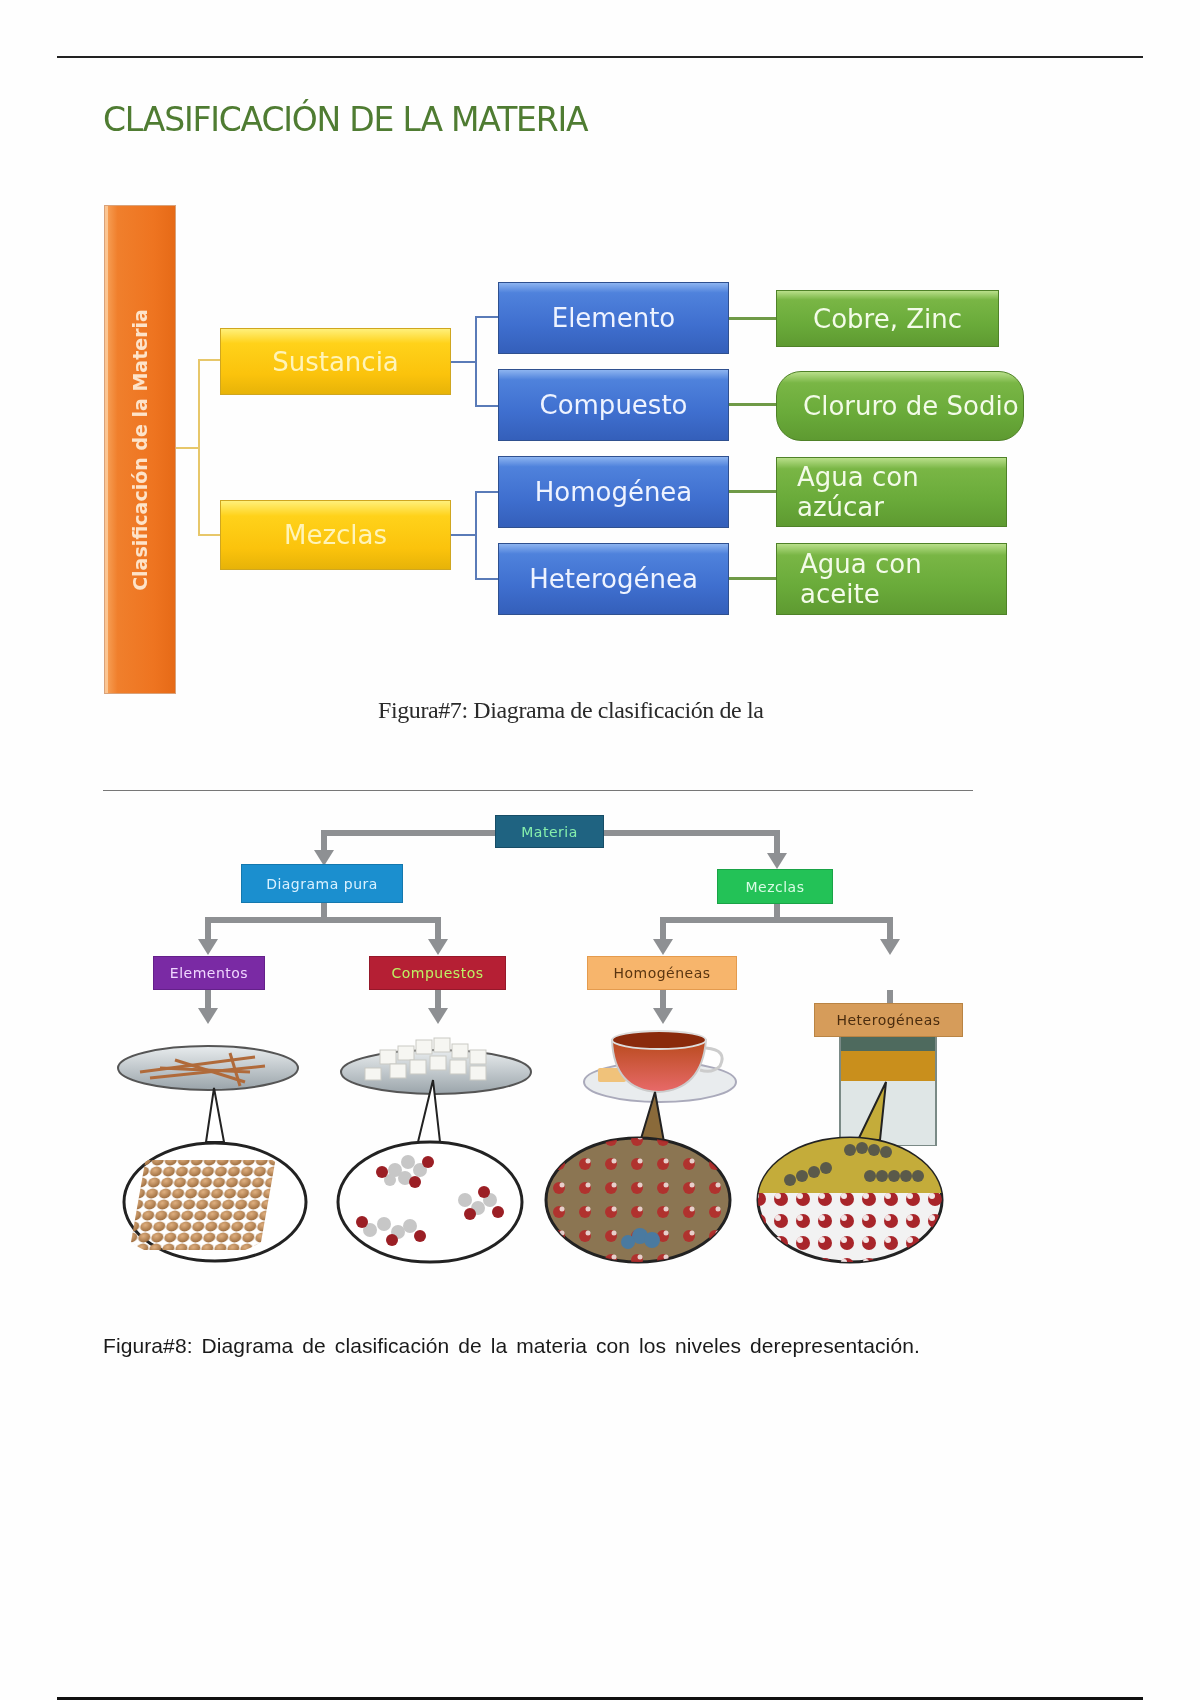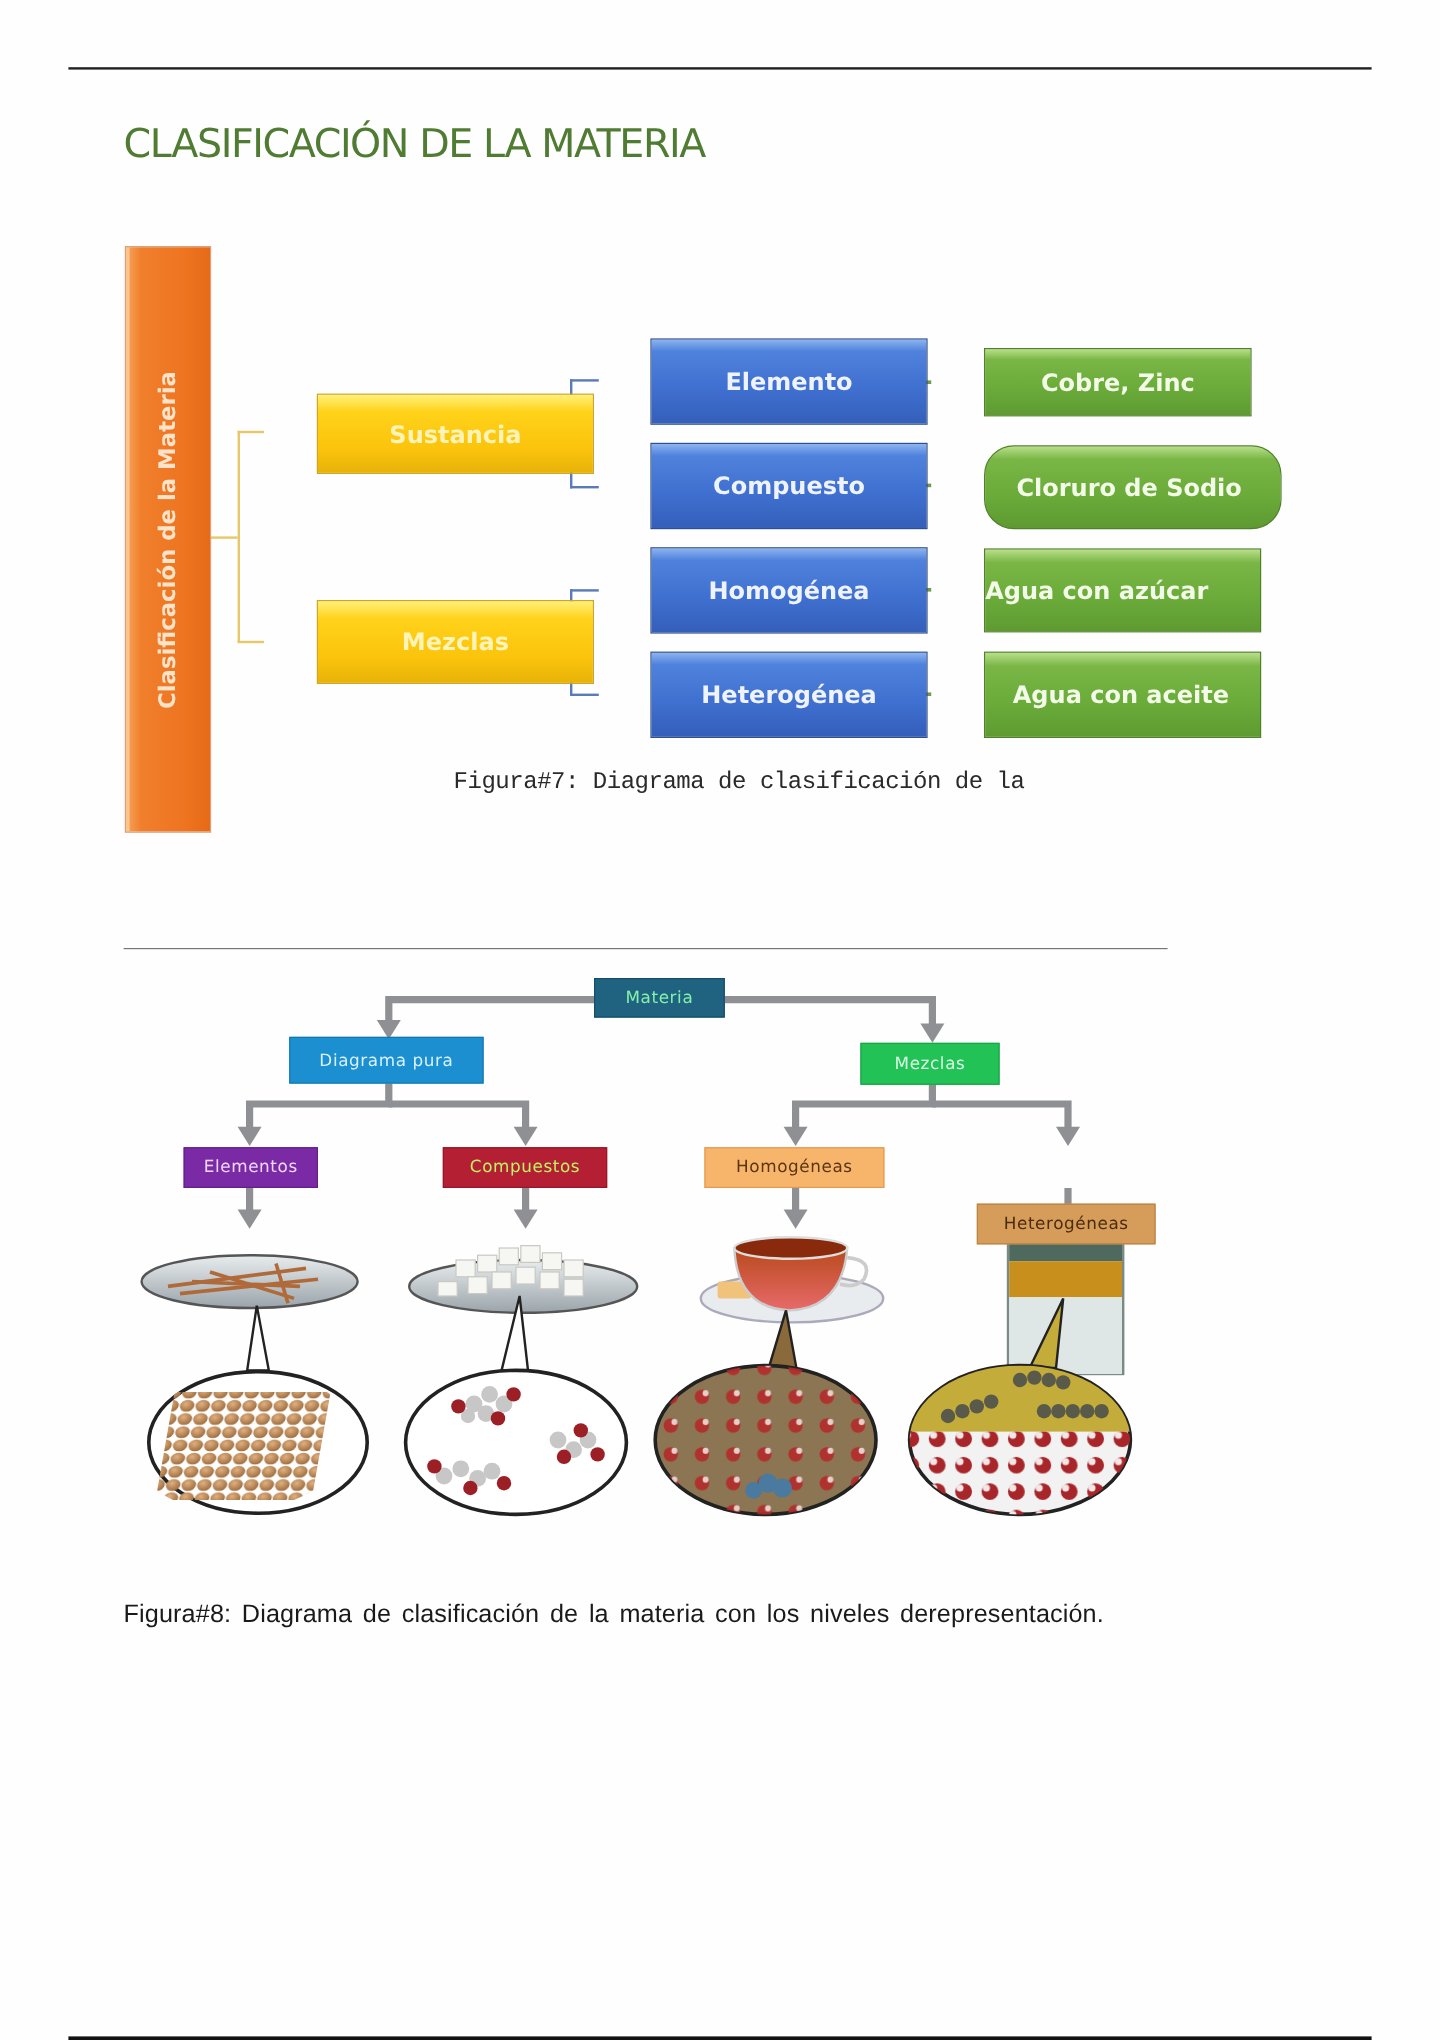--- a/index.html
+++ b/index.html
@@ -24,43 +24,42 @@
     border: 1px solid #d9a27a; box-shadow: inset 3px 0 0 #fbc592;
   }
   .root-bar-label {
     position: absolute; left: 50%; top: 50%;
     transform: translate(-50%, -50%) rotate(-90deg);
     white-space: nowrap; color: #fde3c9; font-weight: bold; font-size: 19px;
     font-family: "DejaVu Sans", sans-serif;
   }
   .node {
     position: absolute; display: flex; align-items: center; justify-content: center;
-    font-weight: bold; font-size: 20px; font-family: "DejaVu Sans", sans-serif;
+    font-weight: normal; font-size: 26px; font-family: "DejaVu Sans", sans-serif;
     box-sizing: border-box;
-    margin-left: 44px;
   }
   .node.yellow {
     background: linear-gradient(180deg, #fff07a 0%, #ffd21a 22%, #fbc30c 70%, #e7b308 100%);
     border: 1px solid #cfa620; color: #fff4b8;
   }
   .node.blue {
     background: linear-gradient(180deg, #8db4f0 0%, #4f82dc 14%, #3f6fcf 60%, #345fba 100%);
     border: 1px solid #2f508f; color: #eef3ff;
   }
   .node.green {
     background: linear-gradient(180deg, #b9df8a 0%, #79b645 16%, #6aab3a 60%, #5e9a31 100%);
     border: 1px solid #4f8228; color: #f3fbe8;
   }
   .conn { position: absolute; }
   .conn.y { background: #e7c76a; }
   .conn.b { background: #5a7bb8; }
   .conn.g { background: #6f9a47; }
   .caption7 {
-    position: absolute; left: 378px; top: 641px; font-size: 20px; color: #2a2a2a;
-    font-family: Liberation Mono, monospace; letter-spacing: -0.4px;
+    position: absolute; left: 378px; top: 697px; font-size: 24px; color: #2a2a2a;
+    font-family: Liberation Serif, serif; letter-spacing: -0.4px;
   }
 
   
   .fig8-rule { position: absolute; left: 103px; top: 790px; width: 870px; height: 1px; background: #777; }
   .box8 {
     position: absolute; display: flex; align-items: center; justify-content: center;
     font-size: 14px; font-family: "DejaVu Sans", sans-serif; letter-spacing: 0.5px;
     box-sizing: border-box;
   }
   .box8.materia { background: #1f6381; color: #86efac; border: 1px solid #174d66; }
@@ -111,21 +110,21 @@
   <div class="node yellow" style="left:220px;top:328px;width:231px;height:67px;">Sustancia</div>
   <div class="node yellow" style="left:220px;top:500px;width:231px;height:70px;">Mezclas</div>
 
   <div class="node blue" style="left:498px;top:282px;width:231px;height:72px;">Elemento</div>
   <div class="node blue" style="left:498px;top:456px;width:231px;height:72px;">Homogénea</div>
   <div class="node blue" style="left:498px;top:369px;width:231px;height:72px;">Compuesto</div>
   <div class="node blue" style="left:498px;top:543px;width:231px;height:72px;">Heterogénea</div>
 
   <div class="node green" style="left:776px;top:290px;width:223px;height:57px;">Cobre, Zinc</div>
   <div class="node green" style="left:776px;top:371px;width:248px;height:70px;justify-content:flex-start;padding-left:26px;border-radius:25px;">Cloruro de Sodio</div>
-  <div class="node green" style="left:776px;top:457px;width:231px;height:70px;justify-content:flex-start;">Agua con azúcar</div>
+  <div class="node green" style="left:776px;top:457px;width:231px;height:70px;justify-content:flex-start;padding-left:20px;">Agua con azúcar</div>
   <div class="node green" style="left:776px;top:543px;width:231px;height:72px;justify-content:flex-start;padding-left:23px;">Agua con aceite</div>
 
   <div class="caption7">Figura#7: Diagrama de clasificación de la</div>
 </div>
 
 <div class="fig8-rule"></div>
 
 <svg width="1200" height="1700">
   <defs>
     <linearGradient id="plate" x1="0" y1="0" x2="0" y2="1">

